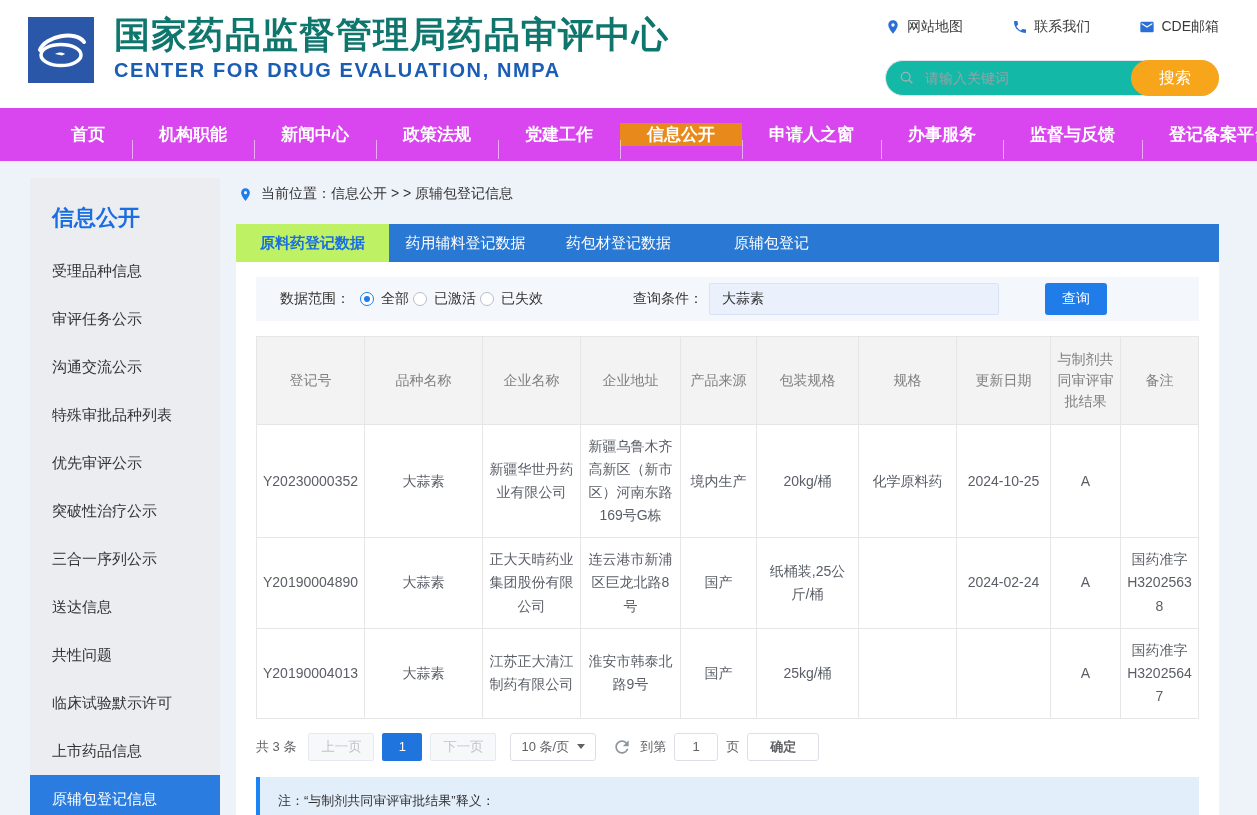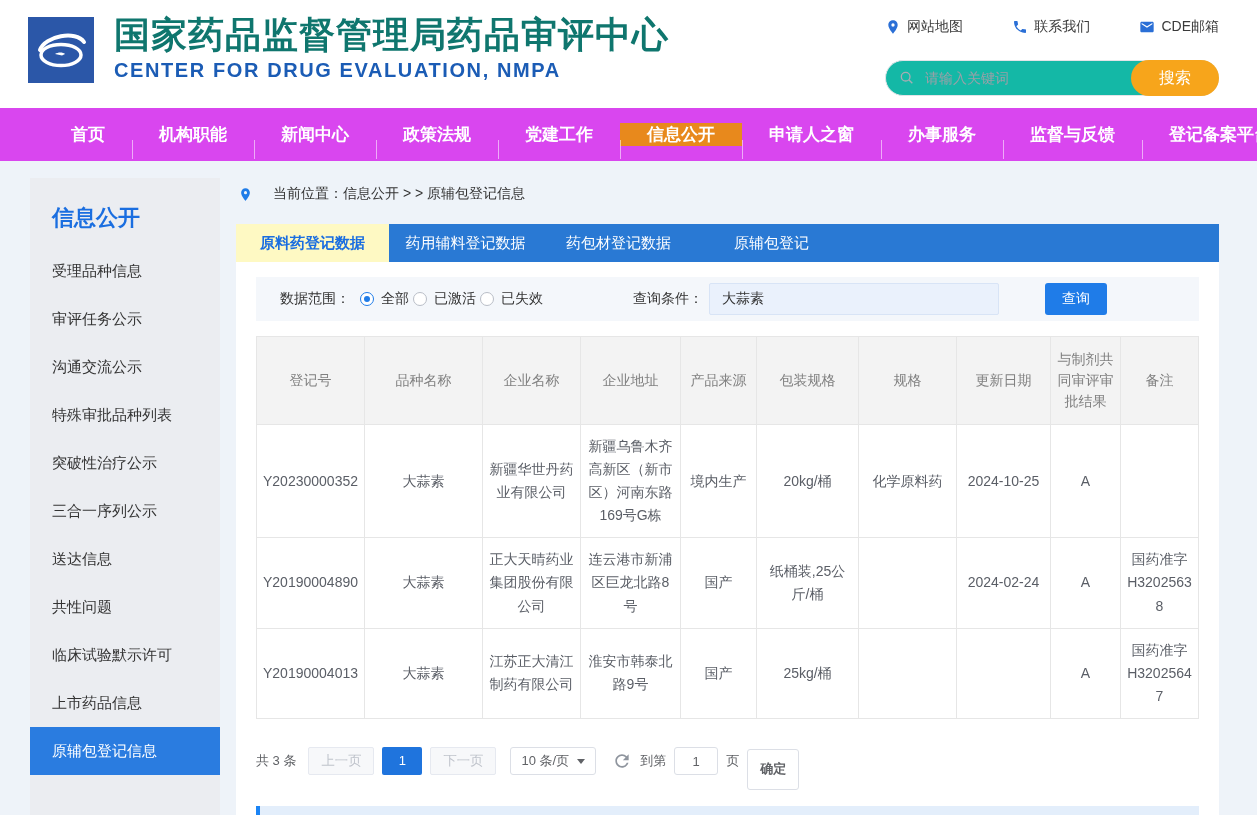--- a/index.html
+++ b/index.html
@@ -34,25 +34,25 @@
   .nav-item.active::before, .nav-item.active + .nav-item::before { background:rgba(255,255,255,.55); }
   
   .main-area { display:flex; margin-top:17px; padding:0 38px 0 30px; align-items:flex-start; }
   
   .sidebar { width:190px; background:#ebedf1; min-height:637px; flex:none; }
   .sidebar-title { padding:25px 0 14px 22px; font-size:22px; font-weight:800; color:#1a6ee0; }
   .sidebar-item { height:48px; line-height:48px; padding-left:22px; font-size:15px; color:#333; cursor:pointer; }
   .sidebar-item.active { background:#2a7ce0; color:#fff; }
   
   .content { flex:1; margin-left:16px; }
-  .breadcrumb { display:flex; align-items:center; gap:20px; font-size:14px; color:#333; height:20px; margin:6px 0 20px 2px; }
+  .breadcrumb { display:flex; align-items:center; gap:8px; font-size:14px; color:#333; height:20px; margin:6px 0 20px 2px; }
   .breadcrumb svg { width:15px; height:17px; fill:#1f7ce8; flex:none; }
   .tabbar { display:flex; background:#2979d4; height:38px; }
   .tab { width:153px; text-align:center; line-height:38px; font-size:15px; color:#fff; cursor:pointer; white-space:nowrap; }
-  .tab.active { background:#fef9c3; color:#1a6ee0; font-weight:700; }
+  .tab.active { background:#bef264; color:#1a6ee0; font-weight:700; }
   .panel { background:#fff; padding:15px 20px 18px 20px; }
   
   .filterbar { background:#f4f7fb; height:44px; display:flex; align-items:center; padding:0 24px; font-size:14px; color:#333; }
   .radios { display:flex; align-items:center; gap:4px; margin-left:10px; }
   .radio { display:flex; align-items:center; gap:7px; cursor:pointer; }
   .radio .dot { width:14px; height:14px; border-radius:50%; border:1px solid #b9bec7; background:#fff; position:relative; flex:none; }
   .radio.checked .dot { border-color:#1f7ce8; }
   .radio.checked .dot::after { content:""; position:absolute; left:3px; top:3px; width:6px; height:6px; border-radius:50%; background:#1f7ce8; }
   .query-label { margin-left:90px; }
   .query-input { width:290px; height:32px; background:#eaf1fc; border:1px solid #d8e4f6; border-radius:2px; padding:0 12px; font-size:14px; color:#333; margin-left:6px; outline:none; font-family:inherit; }
@@ -63,21 +63,21 @@
   .data-table td { color:#5a5e66; font-size:14px; border:1px solid #e6e6e6; padding:10px 6px; text-align:center; line-height:1.65; word-break:break-all; }
   
   .pagination { display:flex; align-items:center; margin-top:14px; font-size:13px; color:#606266; gap:8px; }
   .pg-total { margin-right:4px; }
   .pg-btn { height:28px; line-height:26px; padding:0 12px; background:#f7f8fa; border:1px solid #e6e9f0; border-radius:2px; color:#c0c4cc; cursor:default; }
   .pg-num { height:28px; line-height:28px; min-width:40px; text-align:center; background:#1f74dd; color:#fff; border-radius:2px; cursor:pointer; }
   .pg-size { height:28px; border:1px solid #dcdfe6; border-radius:3px; background:#fff; display:flex; align-items:center; padding:0 10px; gap:8px; margin-left:6px; cursor:pointer; }
   .chevron-down { width:0; height:0; border-left:4px solid transparent; border-right:4px solid transparent; border-top:5px solid #606266; }
   .pg-refresh { margin-left:8px; width:20px; height:20px; fill:#8f959e; cursor:pointer; flex:none; }
   .pg-goto-input { width:44px; height:28px; border:1px solid #dcdfe6; border-radius:3px; text-align:center; font-size:13px; color:#606266; outline:none; font-family:inherit; }
-  .pg-confirm { height:41px; padding:0 12px; background:#fff; border:1px solid #dcdfe6; border-radius:3px; font-size:13px; font-weight:700; color:#606266; cursor:pointer; font-family:inherit;margin-top:16px; }
+  .pg-confirm { height:28px; padding:0 22px; background:#fff; border:1px solid #dcdfe6; border-radius:3px; font-size:13px; font-weight:700; color:#606266; cursor:pointer; font-family:inherit; }
   
   .notes { margin-top:16px; background:#e3eefb; border-left:4px solid #1b84f5; padding:12px 18px 14px; font-size:13px; color:#333; line-height:24px; }
   .legend-row { display:flex; }
   .legend-row.header { font-weight:700; }
   .sym { width:36px; text-align:center; margin-left:12px; flex:none; }
   .meaning { margin-left:10px; }
 </style>
 </head>
 <body>
 
@@ -142,20 +142,21 @@
 </nav>
 
 <div class="main-area">
 
   <aside class="sidebar">
     <div class="sidebar-title">信息公开</div>
     <div class="sidebar-item">受理品种信息</div>
     <div class="sidebar-item">审评任务公示</div>
     <div class="sidebar-item">沟通交流公示</div>
     <div class="sidebar-item">特殊审批品种列表</div>
+    <div class="sidebar-item">优先审评公示</div>
     <div class="sidebar-item">突破性治疗公示</div>
     <div class="sidebar-item">三合一序列公示</div>
     <div class="sidebar-item">送达信息</div>
     <div class="sidebar-item">共性问题</div>
     <div class="sidebar-item">临床试验默示许可</div>
     <div class="sidebar-item">上市药品信息</div>
     <div class="sidebar-item active">原辅包登记信息</div>
   </aside>
 
   <section class="content">

